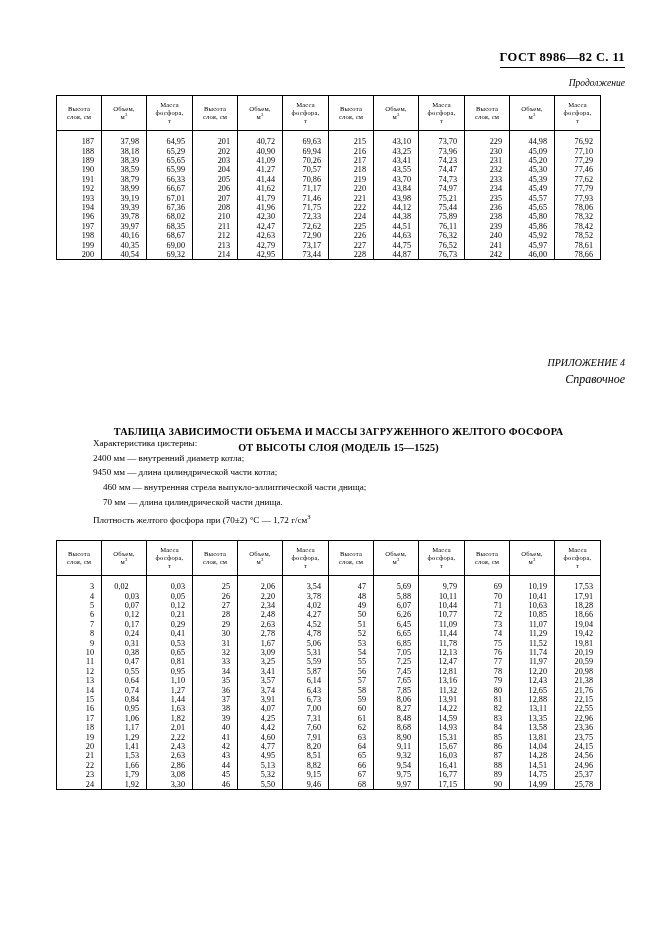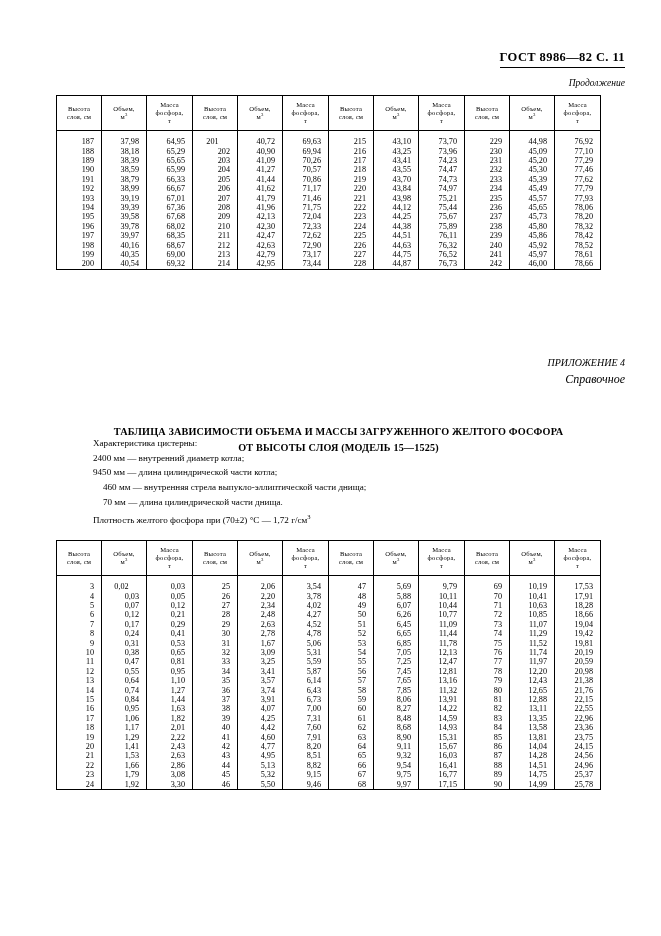--- a/index.html
+++ b/index.html
@@ -171,21 +171,21 @@
             <th class="thick-l"><span>Высота</span><br><span>слоя, см</span></th>
             <th class="thin-l"><span>Объем,</span><br><span>м<span class="sup">3</span></span></th>
             <th class="thin-l"><span>Масса</span><br><span>фосфора,</span><br><span>т</span></th>
           </tr>
         </thead>
         <tbody>
           <tr>
             <td class="" style="padding-top: 6px;">187</td>
             <td class="thin-l" style="padding-top: 6px;">37,98</td>
             <td class="thin-l" style="padding-top: 6px;">64,95</td>
-            <td class="thick-l" style="padding-top: 6px; text-align: center;">201</td>
+            <td class="thick-l" style="padding-top: 6px;">201</td>
             <td class="thin-l" style="padding-top: 6px;">40,72</td>
             <td class="thin-l" style="padding-top: 6px;">69,63</td>
             <td class="thick-l" style="padding-top: 6px;">215</td>
             <td class="thin-l" style="padding-top: 6px;">43,10</td>
             <td class="thin-l" style="padding-top: 6px;">73,70</td>
             <td class="thick-l" style="padding-top: 6px;">229</td>
             <td class="thin-l" style="padding-top: 6px;">44,98</td>
             <td class="thin-l" style="padding-top: 6px;">76,92</td>
           </tr>
           <tr>
@@ -278,34 +278,20 @@
             <td class="thin-l">67,36</td>
             <td class="thick-l">208</td>
             <td class="thin-l">41,96</td>
             <td class="thin-l">71,75</td>
             <td class="thick-l">222</td>
             <td class="thin-l">44,12</td>
             <td class="thin-l">75,44</td>
             <td class="thick-l">236</td>
             <td class="thin-l">45,65</td>
             <td class="thin-l">78,06</td>
-          </tr>
-          <tr>
-            <td class="">195</td>
-            <td class="thin-l">39,58</td>
-            <td class="thin-l">67,68</td>
-            <td class="thick-l">209</td>
-            <td class="thin-l">42,13</td>
-            <td class="thin-l">72,04</td>
-            <td class="thick-l">223</td>
-            <td class="thin-l">44,25</td>
-            <td class="thin-l">75,67</td>
-            <td class="thick-l">237</td>
-            <td class="thin-l">45,73</td>
-            <td class="thin-l">78,20</td>
           </tr>
           <tr>
             <td class="">196</td>
             <td class="thin-l">39,78</td>
             <td class="thin-l">68,02</td>
             <td class="thick-l">210</td>
             <td class="thin-l">42,30</td>
             <td class="thin-l">72,33</td>
             <td class="thick-l">224</td>
             <td class="thin-l">44,38</td>

